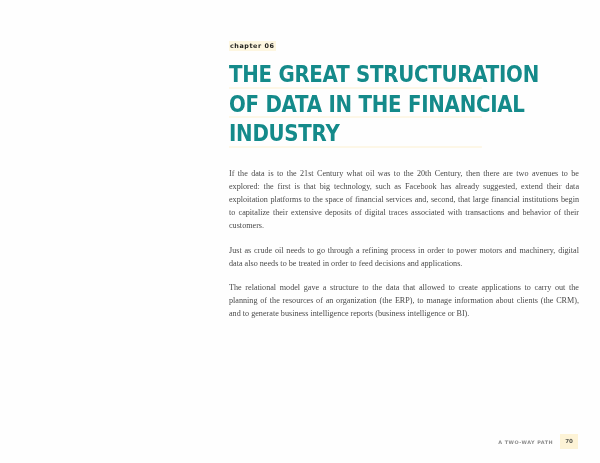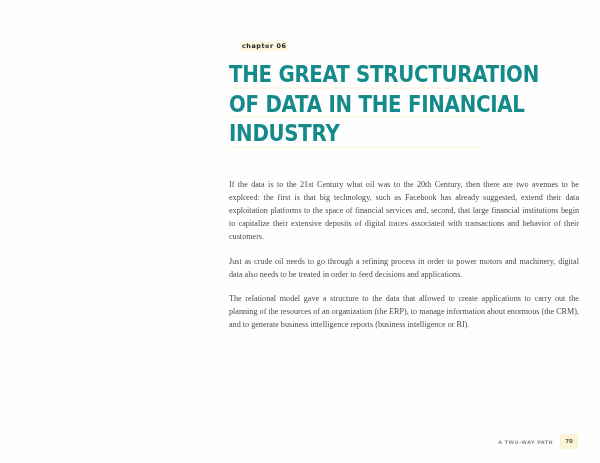--- a/index.html
+++ b/index.html
@@ -25,21 +25,21 @@
   .content {
     position: absolute;
     left: 229px;
     top: 0;
     width: 350px;
   }
 
   
   .chapter-label {
     position: absolute;
-    left: 12px;
+    left: 0;
     top: 41px;
     font-family: "DejaVu Sans", sans-serif;
     font-size: 6.4px;
     font-weight: bold;
     letter-spacing: 0.55px;
     color: #1d1d1b;
     background: #fdf6e0;
     padding: 1.5px 2px 1.5px 1px;
     line-height: 1.1;
     text-transform: lowercase;
@@ -75,21 +75,21 @@
     height: 2px;
     background: #fdf7e6;
     opacity: 0.95;
     z-index: -1;
   }
 
   
   .body-copy {
     position: absolute;
     left: 0;
-    top: 178px;
+    top: 167px;
     width: 350px;
   }
   .para {
     font-family: "Liberation Serif", serif;
     font-size: 8.15px;
     line-height: 13.05px;
     color: #4a4a4a;
     text-align: justify;
     margin: 0 0 11.5px 0;
     letter-spacing: 0.01px;
@@ -139,21 +139,21 @@
 
     <div class="heading">
       <div class="heading-line">THE GREAT STRUCTURATION</div>
       <div class="heading-line">OF DATA IN THE FINANCIAL</div>
       <div class="heading-line">INDUSTRY</div>
     </div>
 
     <div class="body-copy">
       <p class="para">If the data is to the 21st Century what oil was to the 20th Century, then there are two avenues to be explored: the first is that big technology, such as Facebook has already suggested, extend their data exploitation platforms to the space of financial services and, second, that large financial institutions begin to capitalize their extensive deposits of digital traces associated with transactions and behavior of their customers.</p>
       <p class="para">Just as crude oil needs to go through a refining process in order to power motors and machinery, digital data also needs to be treated in order to feed decisions and applications.</p>
-      <p class="para">The relational model gave a structure to the data that allowed to create applications to carry out the planning of the resources of an organization (the ERP), to manage information about enormous (the CRM), and to generate business intelligence reports (business intelligence or BI).</p>
+      <p class="para">The relational model gave a structure to the data that allowed to create applications to carry out the planning of the resources of an organization (the ERP), to manage information about clients (the CRM), and to generate business intelligence reports (business intelligence or BI).</p>
     </div>
 
   </div>
 
   <div class="footer">
     <span class="footer-title">A TWO-WAY PATH</span>
     <span class="page-number">70</span>
   </div>
 
 </div>

